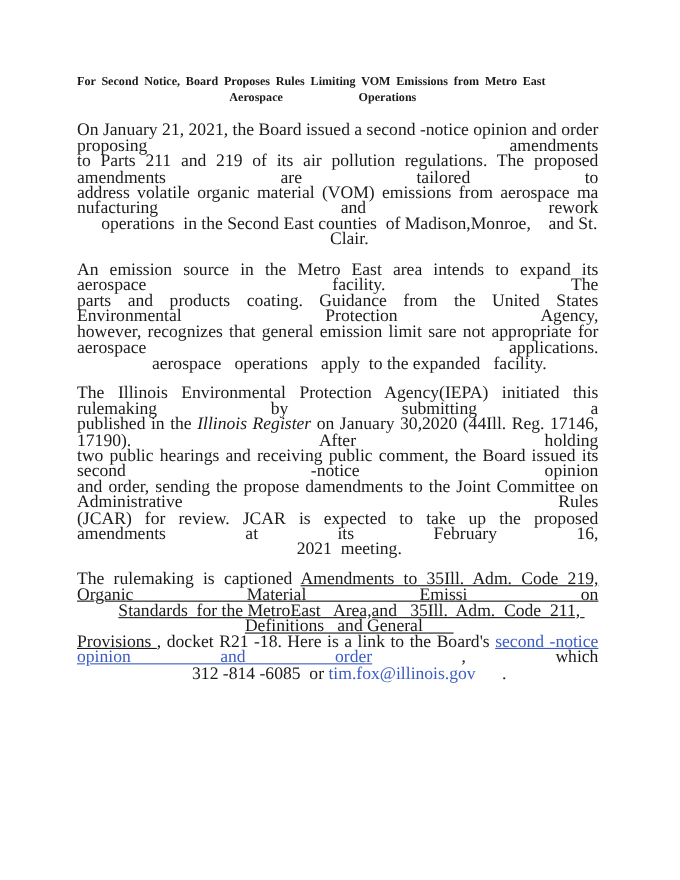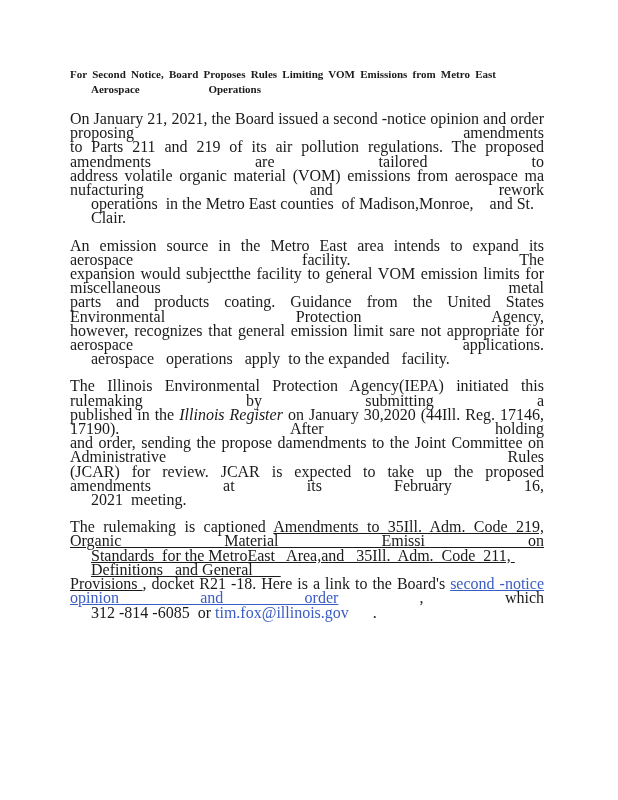--- a/index.html
+++ b/index.html
@@ -36,21 +36,21 @@
   }
   .title { font-size: 11px; }
   .line { min-height: 14.2px; }
   .title .line { min-height: 15px; }
   .line.justify {
     text-align: justify;
     text-align-last: justify;
     -moz-text-align-last: justify;
   }
   .line.last {
-    text-align: left;
+    text-align: center;
     white-space: pre-wrap;
     margin-left: 21px;
   }
   .seg.bold { font-weight: bold; }
   .seg.italic { font-style: italic; }
   .seg.underline { text-decoration: underline; }
   .seg.link {
     color: var(--link-blue);
     text-decoration: underline;
     cursor: pointer;
@@ -68,32 +68,32 @@
   <div class="page">
     <div class="title">
         <div class="line justify"><span class="seg bold">For Second Notice, Board Proposes Rules Limiting VOM Emissions from Metro East</span></div>
         <div class="line last"><span class="seg bold">Aerospace                         Operations</span></div>
       </div>
     <div class="body-text">
         <div class="para">
           <div class="line justify"><span class="seg">On January 21, 2021, the Board issued a second -notice opinion and order proposing amendments</span></div>
           <div class="line justify"><span class="seg">to Parts 211 and 219 of its air pollution regulations. The proposed amendments are tailored to</span></div>
           <div class="line justify"><span class="seg">address volatile organic material (VOM) emissions from aerospace ma nufacturing and rework</span></div>
-          <div class="line last"><span class="seg">operations  in the Metro East counties  of Madison,Monroe,    and St. Clair.</span></div>
+          <div class="line last"><span class="seg">operations  in the Second East counties  of Madison,Monroe,    and St. Clair.</span></div>
         </div>
         <div class="para">
           <div class="line justify"><span class="seg">An emission source in the Metro East area intends to expand its aerospace facility. The</span></div>
-          <div class="line justify"><span class="seg">expansion would subjectthe facility to general VOM emission limits for miscellaneous metal</span></div>
           <div class="line justify"><span class="seg">parts and products coating. Guidance from the United States Environmental Protection Agency,</span></div>
           <div class="line justify"><span class="seg">however, recognizes that general emission limit sare not appropriate for aerospace applications.</span></div>
           <div class="line last"><span class="seg">aerospace   operations   apply  to the expanded   facility.</span></div>
         </div>
         <div class="para">
           <div class="line justify"><span class="seg">The Illinois Environmental Protection Agency(IEPA) initiated this rulemaking by submitting a</span></div>
           <div class="line justify"><span class="seg">published in the </span><span class="seg italic">Illinois Register</span><span class="seg"> on January 30,2020 (44Ill. Reg. 17146, 17190). After holding</span></div>
+          <div class="line justify"><span class="seg">two public hearings and receiving public comment, the Board issued its second -notice opinion</span></div>
           <div class="line justify"><span class="seg">and order, sending the propose damendments to the Joint Committee on Administrative Rules</span></div>
           <div class="line justify"><span class="seg">(JCAR) for review. JCAR is expected to take up the proposed amendments at its February 16,</span></div>
           <div class="line last"><span class="seg">2021  meeting.</span></div>
         </div>
         <div class="para">
           <div class="line justify"><span class="seg">The rulemaking is captioned </span><span class="seg underline">Amendments to 35Ill. Adm. Code 219, Organic Material Emissi on</span></div>
           <div class="line last"><span class="seg underline">Standards  for the MetroEast   Area,and   35Ill.  Adm.  Code  211, Definitions   and General       </span></div>
           <div class="line justify"><span class="seg underline">Provisions </span><span class="seg">, docket R21 -18. Here is a link to the Board's </span><span class="seg link">second -notice opinion and order</span><span class="seg"> , which</span></div>
           <div class="line last"><span class="seg">312 -814 -6085  or </span><span class="seg email">tim.fox@illinois.gov</span><span class="seg">      .</span></div>
         </div>

